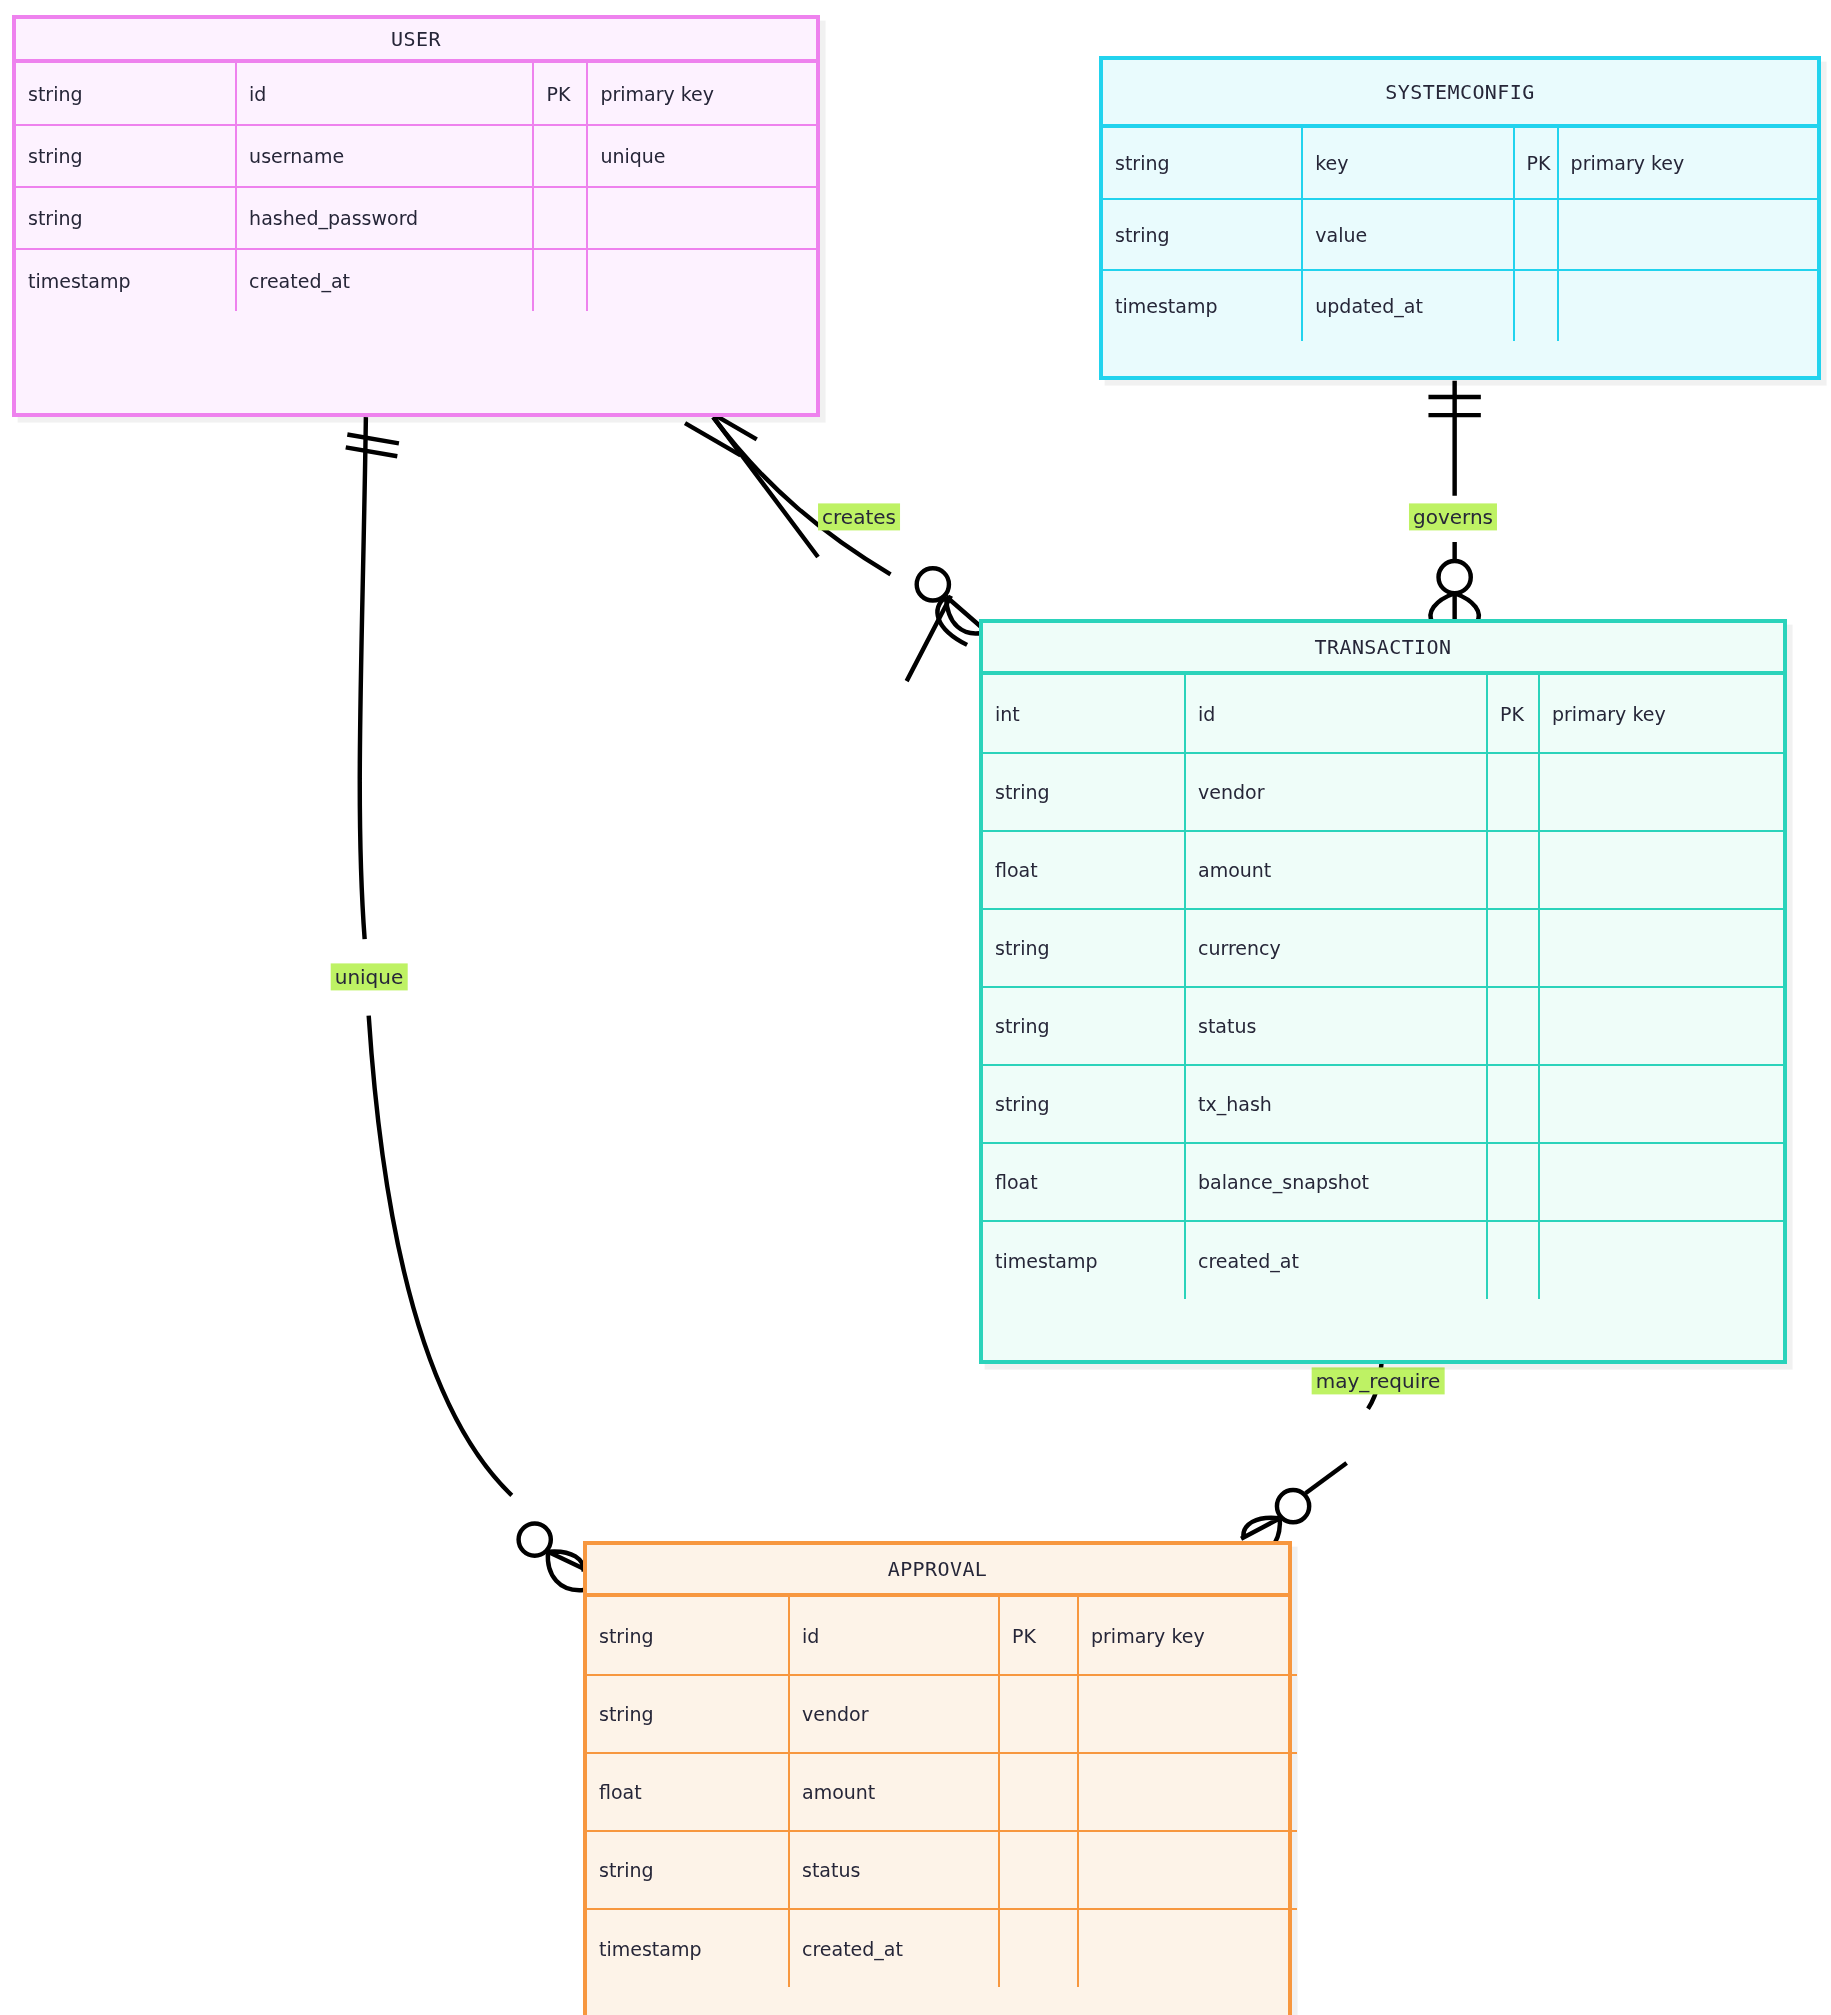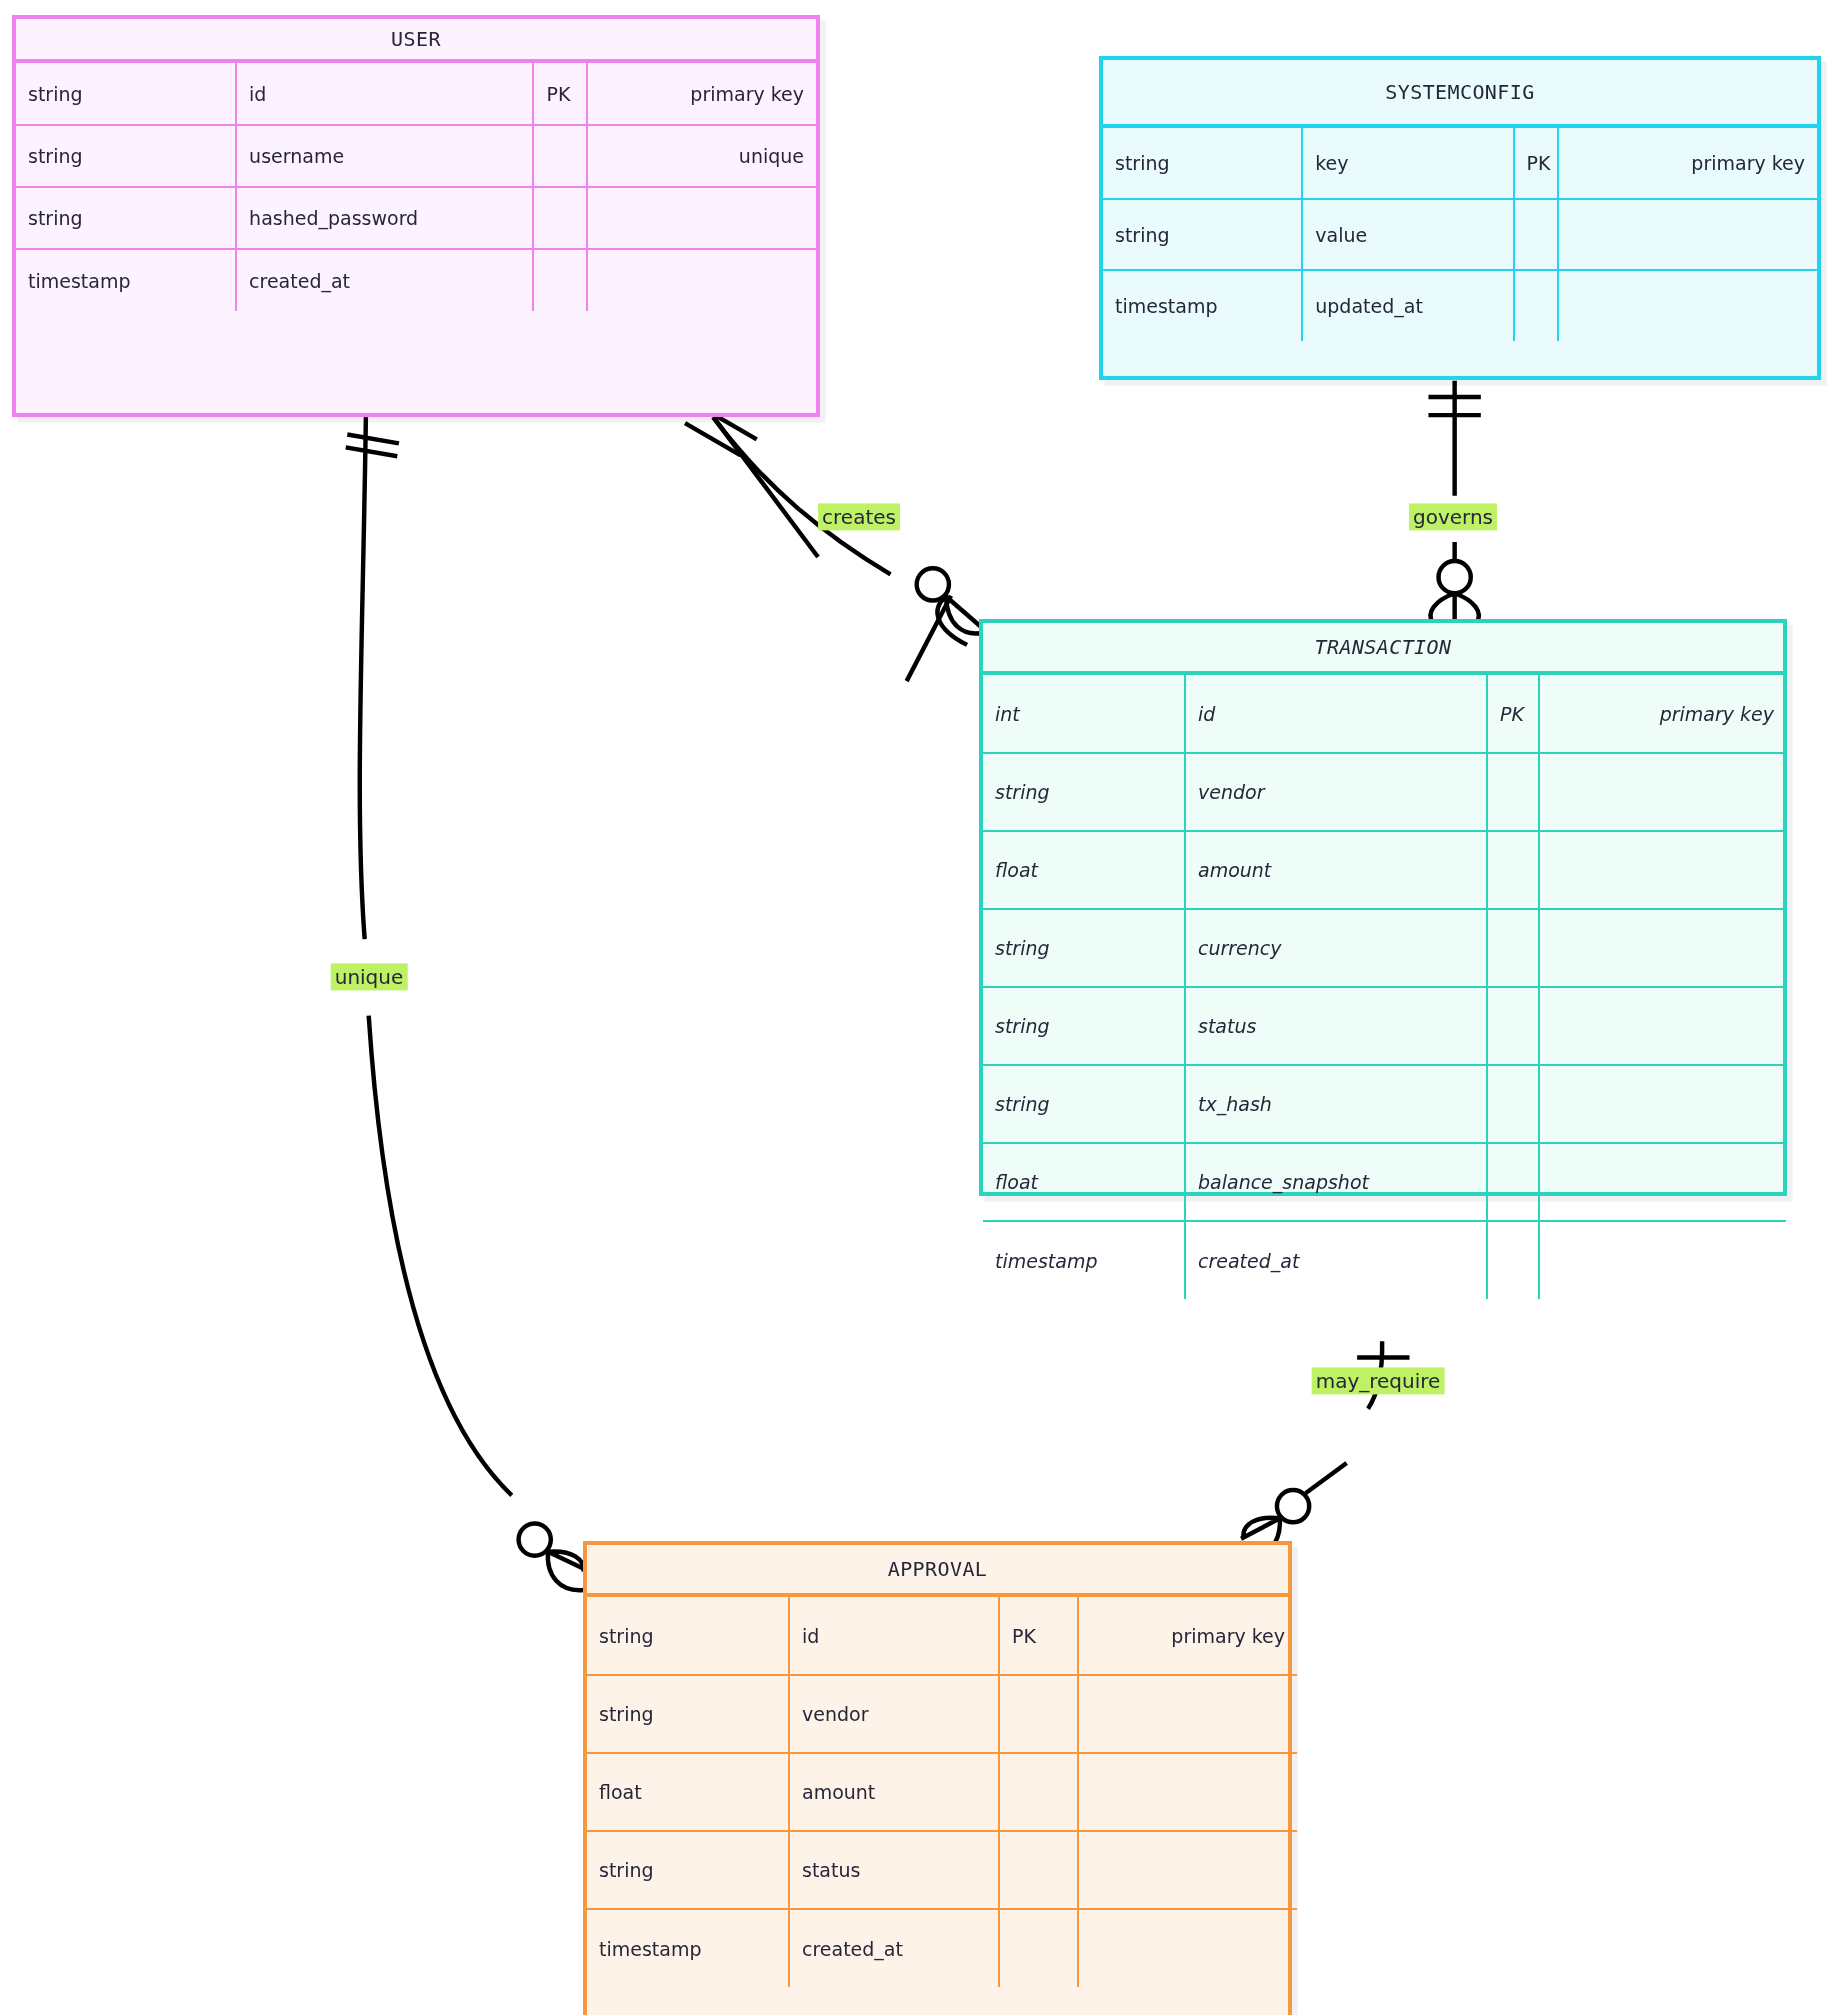--- a/index.html
+++ b/index.html
@@ -26,21 +26,21 @@
   .entity td{
       box-sizing:border-box;
       font-size:19px;color:#262638;
       font-family:"DejaVu Sans","Liberation Sans",sans-serif;
       padding:0 12px;vertical-align:middle;
       border-style:solid;border-width:0;
       border-right-width:2px;border-bottom-width:2px;
       white-space:nowrap;overflow:hidden;
   }
   .entity tr:last-child td{border-bottom-width:0;}
-  .entity td:last-child{border-right-width:0;text-align:right;}
+  .entity td:last-child{border-right-width:0;}
 
   
   .e-user      {border-color:#ee82ee;background:#fdf2ff;}
   .e-user .title{border-bottom-color:#ee82ee;}
   .e-user td   {border-color:#ee82ee;}
 
   .e-systemconfig      {border-color:#22d3ee;background:#e9fbfd;}
   .e-systemconfig .title{border-bottom-color:#22d3ee;}
   .e-systemconfig td   {border-color:#22d3ee;}
 
@@ -200,21 +200,21 @@
         <tr style="height:71px;">
           <td>timestamp</td>
           <td>updated_at</td>
           <td></td>
           <td></td>
         </tr>
       </tbody>
     </table>
   </div>
 
-  <div class="entity e-transaction" style="left:979px;top:619px;width:808px;height:577px;font-style:italic;">
+  <div class="entity e-transaction" style="left:979px;top:619px;width:808px;height:745px;">
     <div class="title" style="height:52px;">TRANSACTION</div>
     <table>
       <colgroup>
           <col style="width:202px">
           <col style="width:302px">
           <col style="width:52px">
           <col style="width:247px">
         </colgroup>
       <tbody>
         <tr style="height:78px;">

